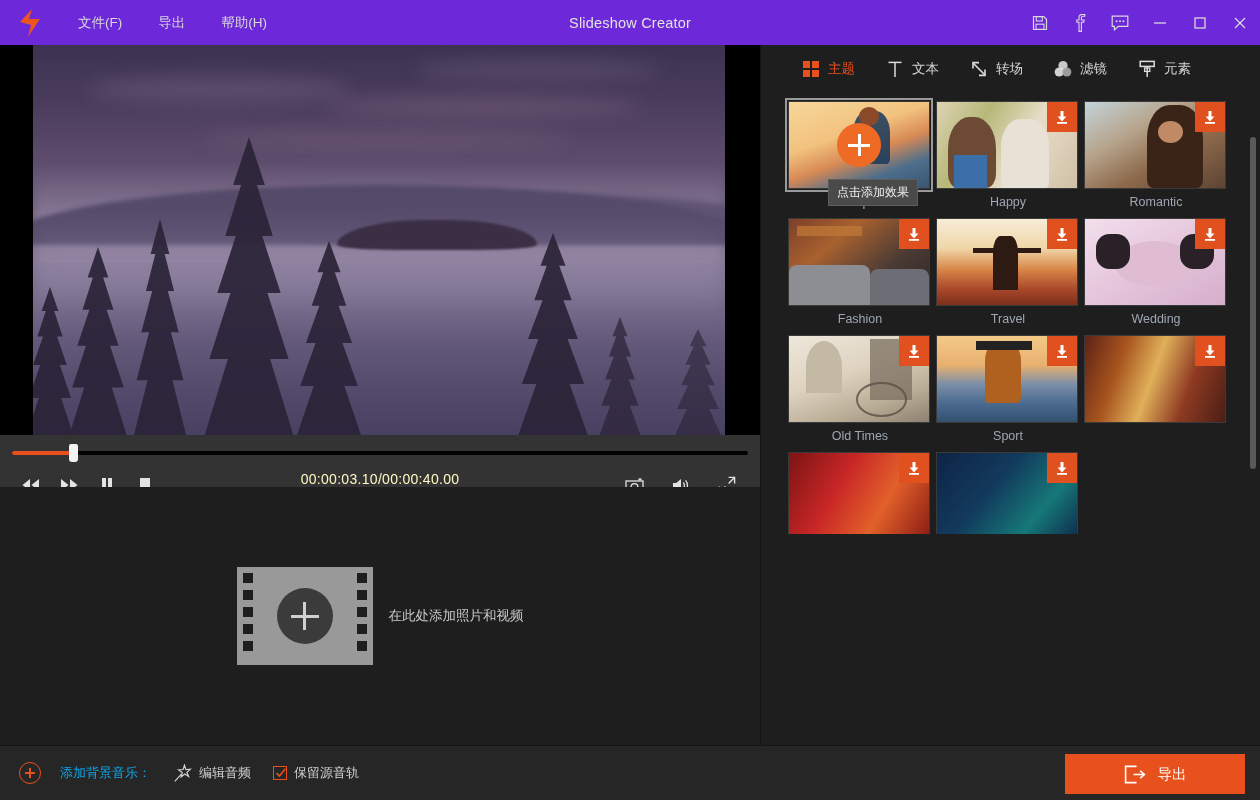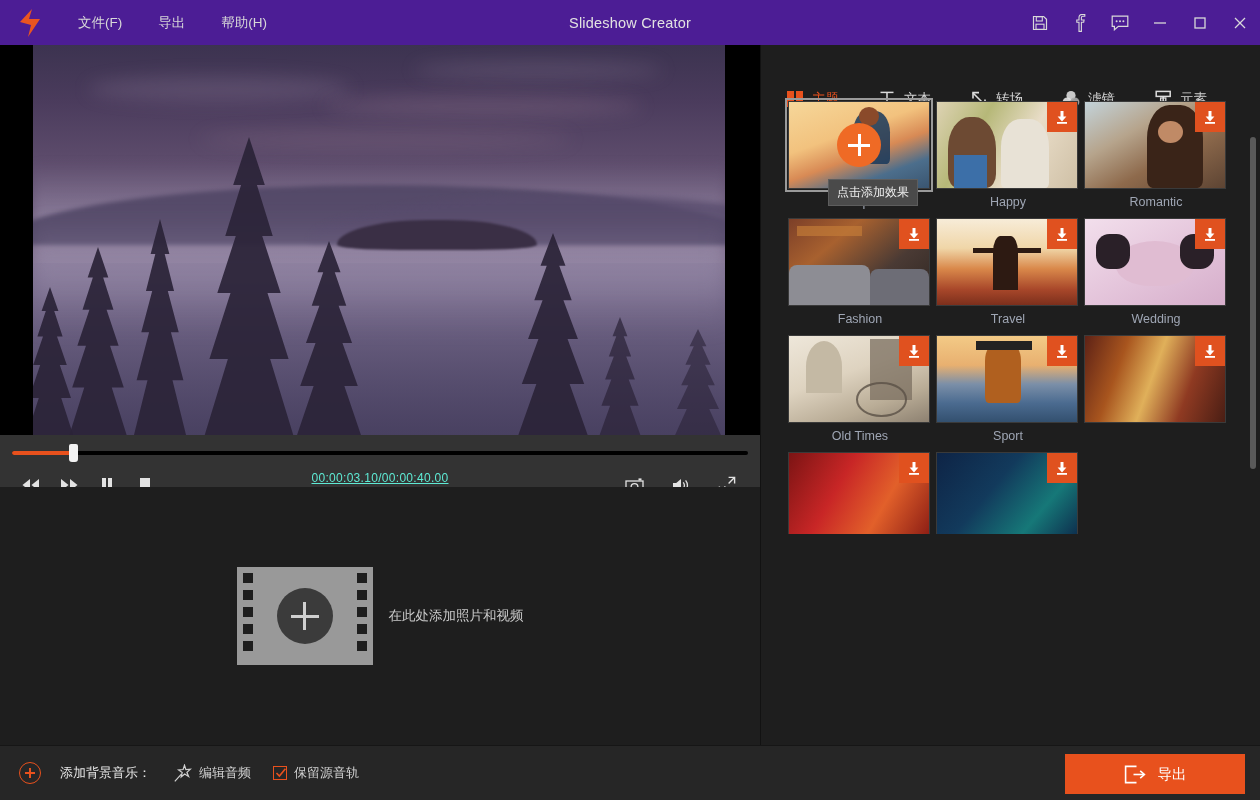--- a/index.html
+++ b/index.html
@@ -9,21 +9,21 @@
     font-family: "Liberation Sans", "DejaVu Sans", sans-serif;
     overflow: hidden;
     color: #cfcfcf;
     -webkit-font-smoothing: antialiased;
   }
   #app { position: relative; width: 1260px; height: 800px; background: #1e1e1e; }
 
   
   .titlebar {
     position: absolute; left: 0; top: 0; width: 1260px; height: 45px;
-    background: #4c1d95;
+    background: #6d28d9;
     display: flex; align-items: center;
   }
   .logo { width: 60px; height: 45px; display: flex; align-items: center; justify-content: center; }
   .logo svg { display: block; }
   .menu { display: flex; align-items: center; gap: 0px; }
   .menu-item {
     font-size: 13.5px; color: #d8d8d8; padding: 0 18px; height: 45px;
     display: flex; align-items: center; cursor: default; white-space: nowrap;
   }
   .app-title {
@@ -116,21 +116,21 @@
   .ctrlrow {
     position: absolute; left: 0; top: 28px; width: 760px; height: 44px;
     display: flex; align-items: center;
   }
   .cbtn {
     width: 38px; height: 32px; display: flex; align-items: center; justify-content: center;
     cursor: pointer;
   }
   .timecode {
     position: absolute; left: 0; right: 0; text-align: center; top: 8px;
-    font-size: 12px; color: #5eead4; letter-spacing: .3px; pointer-events: none; text-decoration: underline;
+    font-size: 14px; color: #fef9c3; letter-spacing: .3px; pointer-events: none;
   }
   .rightctrls { position: absolute; right: 14px; top: 0; height: 44px; display: flex; align-items: center; gap: 8px; }
 
   
   .workspace {
     position: absolute; left: 0; top: 487px; width: 760px; height: 258px;
     background: #1e1e1e;
   }
   .dropzone {
     position: absolute; left: 0; right: 0; top: 0; bottom: 0;
@@ -152,21 +152,21 @@
   .plus-circle:after  { top: 50%; left: 14px; margin-top: -1.5px; height: 3px; width: 28px; }
   .dz-label { font-size: 13.5px; color: #c9c9c9; }
 
   
   .rpanel {
     position: absolute; left: 760px; top: 45px; width: 500px; height: 700px;
     background: #1e1e1e; border-left: 1px solid #121212;
   }
   .tabs {
     position: absolute; left: 0; top: 0; width: 500px; height: 48px;
-    display: flex; align-items: center; padding-left: 16px; gap: 22px; margin-top: 30px;
+    display: flex; align-items: center; padding-left: 32px; gap: 14px;
   }
   .tab {
     display: flex; align-items: center; gap: 7px; padding: 6px 8px; cursor: pointer;
     font-size: 13.5px; color: #d3d3d3; white-space: nowrap;
   }
   .tab.active { color: #e8511d; }
   .tabicon { width: 20px; height: 20px; display: flex; align-items: center; justify-content: center; }
 
   .grid-scroll {
     position: absolute; left: 9px; top: 48px; width: 552px; height: 441px;
@@ -222,21 +222,21 @@
     background: #262626; border-top: 1px solid #161616;
     display: flex; align-items: center;
   }
   .addmusic {
     width: 22px; height: 22px; border-radius: 50%; border: 1.5px solid #e8511d;
     margin-left: 19px; position: relative; cursor: pointer; flex: none;
   }
   .addmusic:before, .addmusic:after { content:""; position:absolute; background:#e8511d; }
   .addmusic:before { left: 50%; top: 4.5px; margin-left:-.75px; width: 1.5px; height: 10px; }
   .addmusic:after  { top: 50%; left: 4.5px; margin-top:-.75px; height: 1.5px; width: 10px; }
-  .bm-label { font-size: 13px; color: #e5e5e5; margin-left: 19px; white-space: nowrap; }
+  .bm-label { font-size: 13px; color: #0ea5e9; margin-left: 19px; white-space: nowrap; }
   .audio-select {
     position: relative; margin-left: 10px; width: 455px; height: 24px;
     background: #333333; border: 1px solid #4a4a4a; display: flex; align-items: center;
     cursor: pointer;
   }
   .audio-select .val { font-size: 12.5px; color: #d6d6d6; padding-left: 8px; }
   .caret {
     position: absolute; right: 8px; top: 50%; margin-top: -2px;
     width: 0; height: 0; border-left: 5px solid transparent; border-right: 5px solid transparent;
     border-top: 6px solid #cfcfcf;

